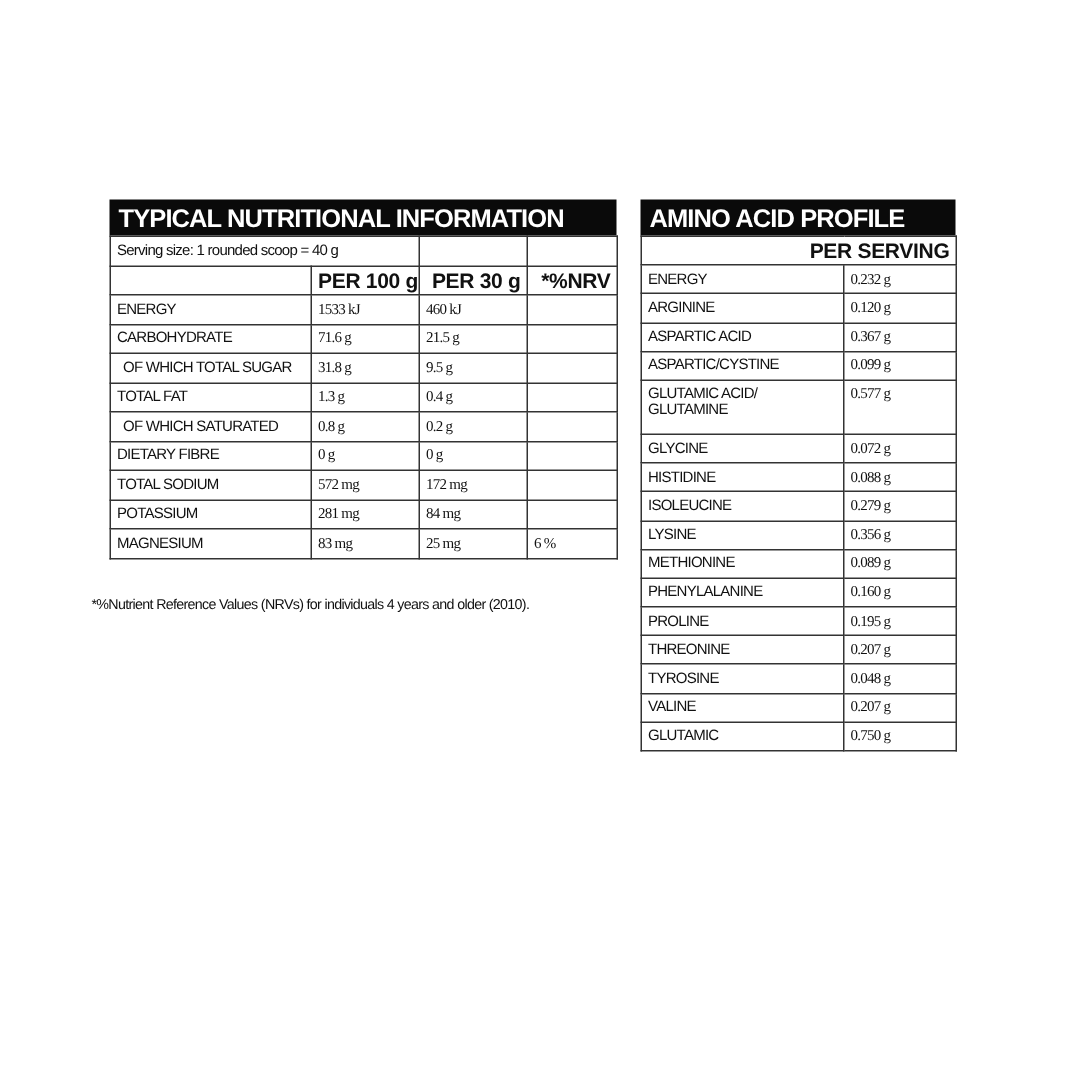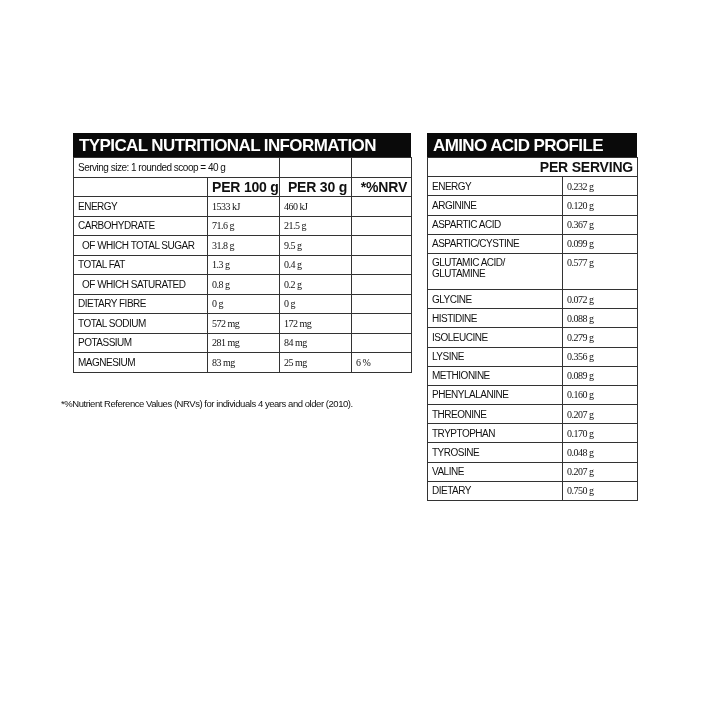--- a/index.html
+++ b/index.html
@@ -150,34 +150,34 @@
         </tr>
         <tr>
           <td class="lbl"><span>METHIONINE</span></td>
   <td class="num">0.089 g</td>
         </tr>
         <tr>
           <td class="lbl"><span>PHENYLALANINE</span></td>
   <td class="num">0.160 g</td>
         </tr>
         <tr>
+          <td class="lbl"><span>PROLINE</span></td>
+  <td class="num">0.195 g</td>
+        </tr>
+        <tr>
           <td class="lbl"><span>THREONINE</span></td>
   <td class="num">0.207 g</td>
-        </tr>
-        <tr>
-          <td class="lbl"><span>TRYPTOPHAN</span></td>
-  <td class="num">0.170 g</td>
         </tr>
         <tr>
           <td class="lbl"><span>TYROSINE</span></td>
   <td class="num">0.048 g</td>
         </tr>
         <tr>
           <td class="lbl"><span>VALINE</span></td>
   <td class="num">0.207 g</td>
         </tr>
         <tr>
-          <td class="lbl"><span>DIETARY</span></td>
+          <td class="lbl"><span>GLUTAMIC</span></td>
   <td class="num">0.750 g</td>
         </tr>
       </tbody>
   </table>
 </div>
 
 </body></html>

